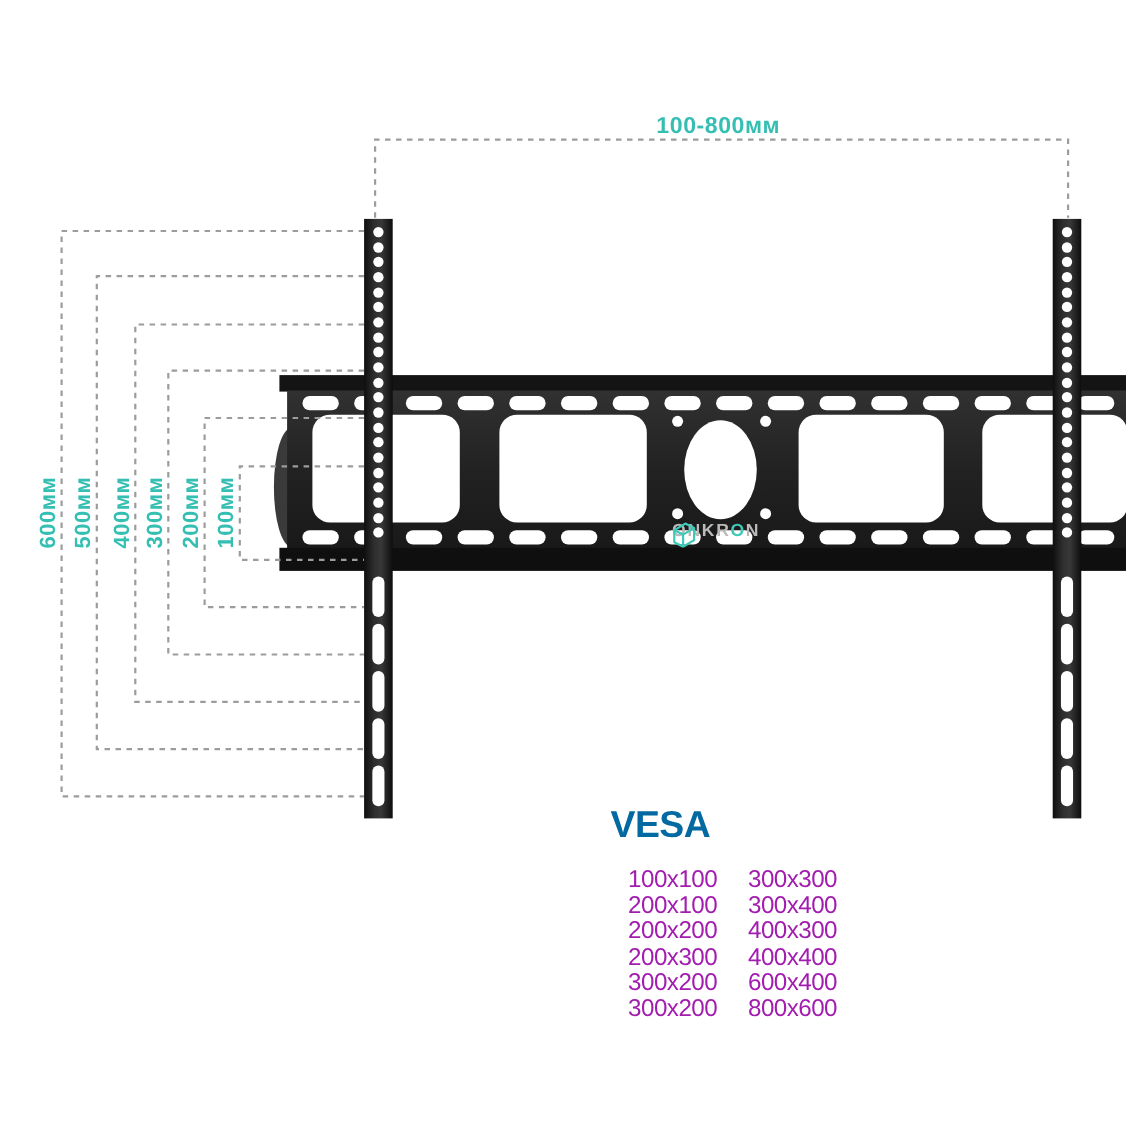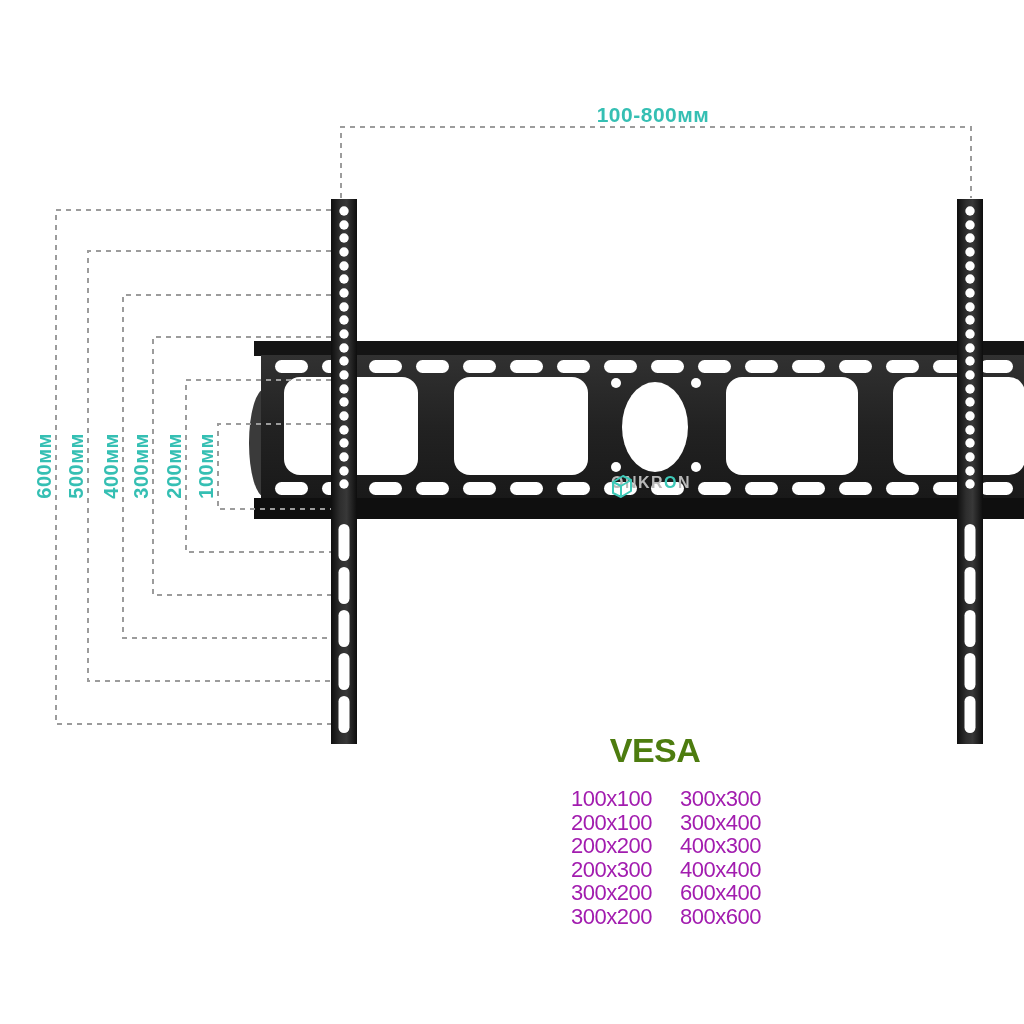--- a/index.html
+++ b/index.html
@@ -12,22 +12,22 @@
               transform:rotate(-90deg);font-size:20px;font-weight:bold;color:#35bfb3;letter-spacing:0.5px;}
   .sl-600{left:-51px;top:456px;}
   .sl-500{left:-19px;top:456px;}
   .sl-400{left:16px;top:456px;}
   .sl-300{left:46px;top:456px;}
   .sl-200{left:79px;top:456px;}
   .sl-100{left:111px;top:456px;}
   .brand{position:absolute;left:576px;top:474px;display:flex;align-items:center;gap:6px;}
   .brand-text{font-size:16px;font-weight:bold;letter-spacing:1.5px;color:#b9b9b9;}
   .brand-text .accent{color:#3ec9b8;}
-  .vesa-title{position:absolute;left:520px;top:731px;width:200px;text-align:center;
-              font-size:34px;font-weight:bold;color:#4d7c0f;letter-spacing:-0.5px;}
+  .vesa-title{position:absolute;left:520px;top:731px;width:200px;
+              font-size:34px;font-weight:bold;color:#0369a1;letter-spacing:-0.5px;}
   .vesa-table{position:absolute;left:536px;top:787px;display:grid;
               grid-template-columns:109px auto;line-height:23.5px;
               font-size:22px;letter-spacing:-0.5px;color:#a21caf;}
 </style>
 </head>
 <body>
 
 <div id="stage">
 
   <svg width="1024" height="1024" viewBox="0 0 1024 1024">

